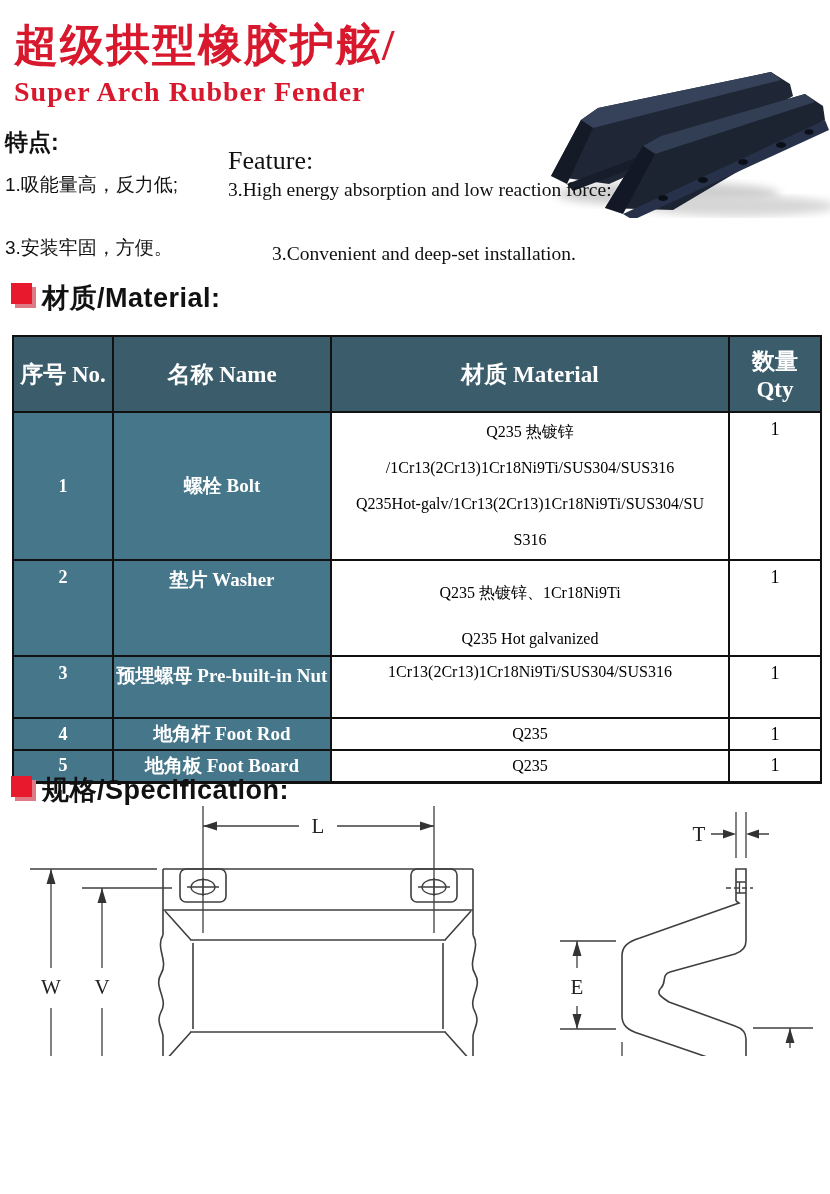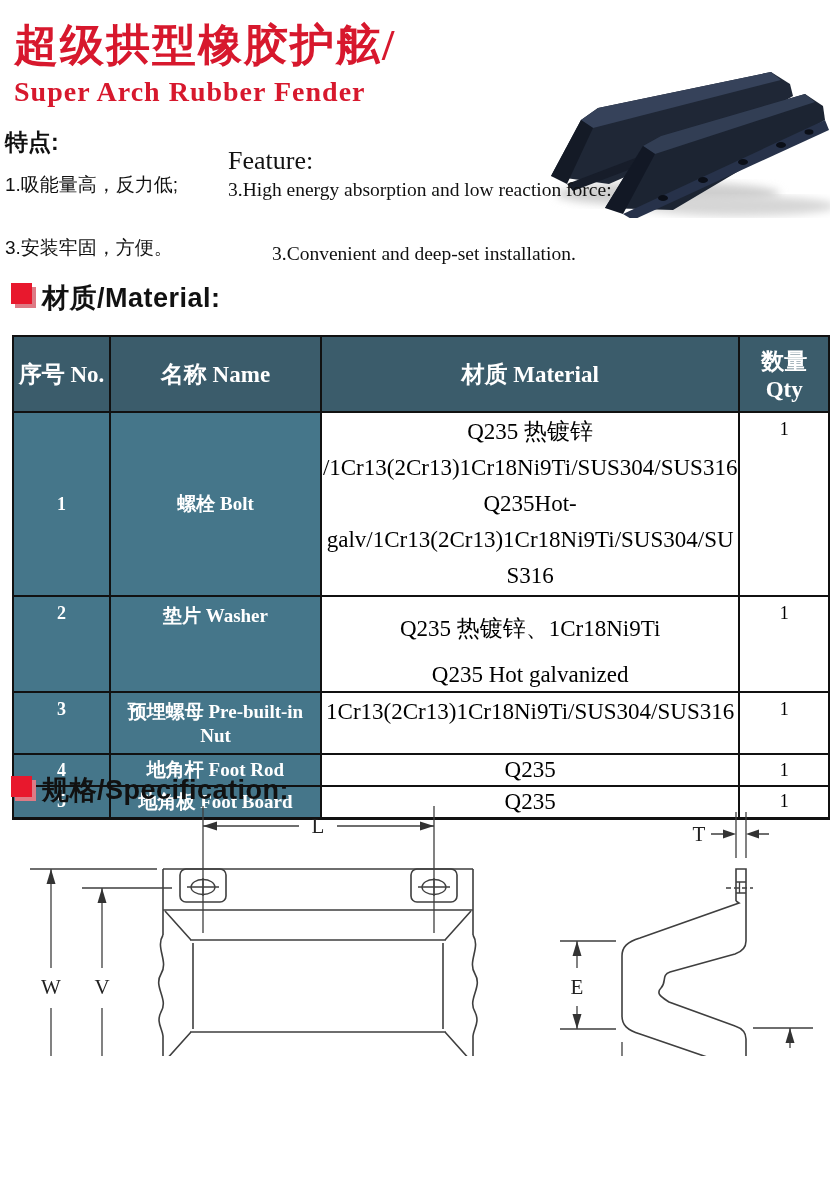--- a/index.html
+++ b/index.html
@@ -18,21 +18,21 @@
   .red-sq{width:21px;height:21px;background:#e8182d;box-shadow:4px 4px 0 0 #de7a85;}
   
   table.mat{position:absolute;left:12px;top:335px;border-collapse:collapse;table-layout:fixed;
             font-family:"Liberation Serif",serif;}
   table.mat td,table.mat th{border:2px solid #111;overflow:hidden;}
   table.mat{border-bottom:3px solid #111;}
   th.hd{background:#3b5c6b;color:#fff;font-size:23px;font-weight:bold;text-align:center;}
   td.lab{background:#45768a;color:#fff;font-weight:bold;text-align:center;}
   td.no{font-size:18px;}
   td.nm{font-size:19px;}
-  td.mt{background:#fff;color:#000;font-size:23px;text-align:center;margin-top:33px;}
+  td.mt{background:#fff;color:#000;font-size:16px;text-align:center;margin-top:33px;}
   td.qt{background:#fff;color:#000;font-size:18px;text-align:center;}
   .vtop{vertical-align:top;}
   .vmid{vertical-align:middle;}
   .pt{padding-top:6px;}
   .mline{line-height:36px;}
   .mline2{line-height:30px;padding-top:16px;}
   svg text{font-family:"Liberation Serif",serif;font-size:21px;fill:#222;}
   .dline{stroke:#3f3f3f;stroke-width:1.3;fill:none;}
   .bline{stroke:#3f3f3f;stroke-width:1.6;fill:none;}
   .arr{fill:#333;stroke:none;}

